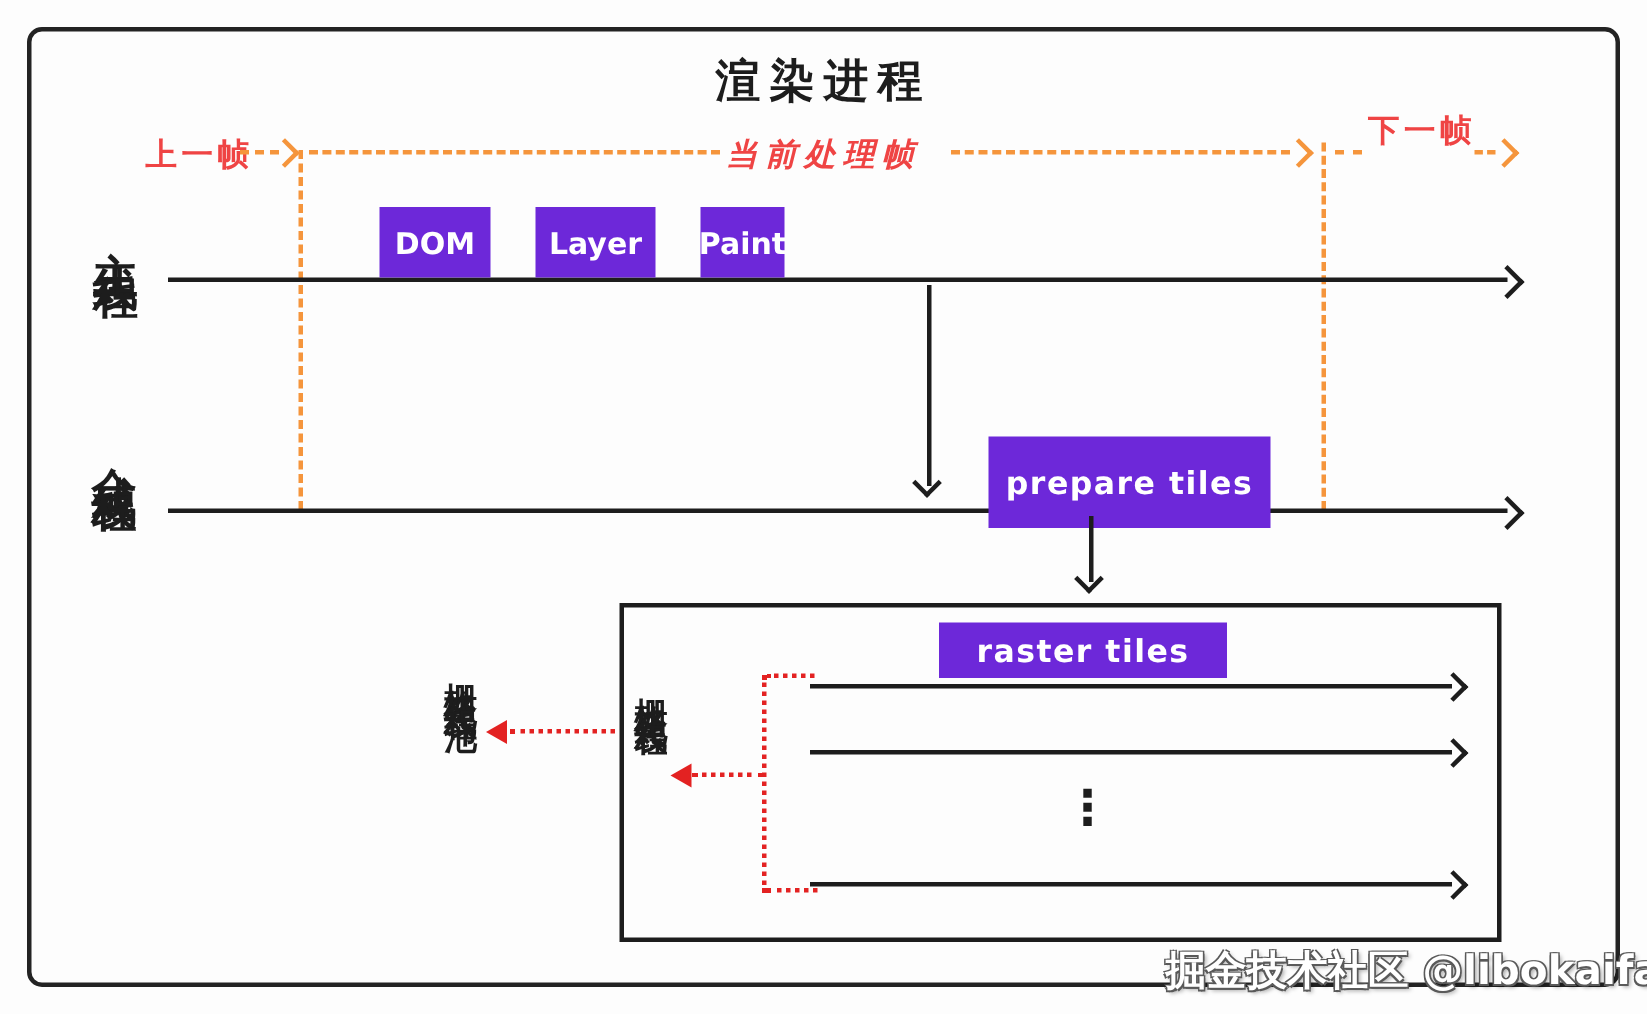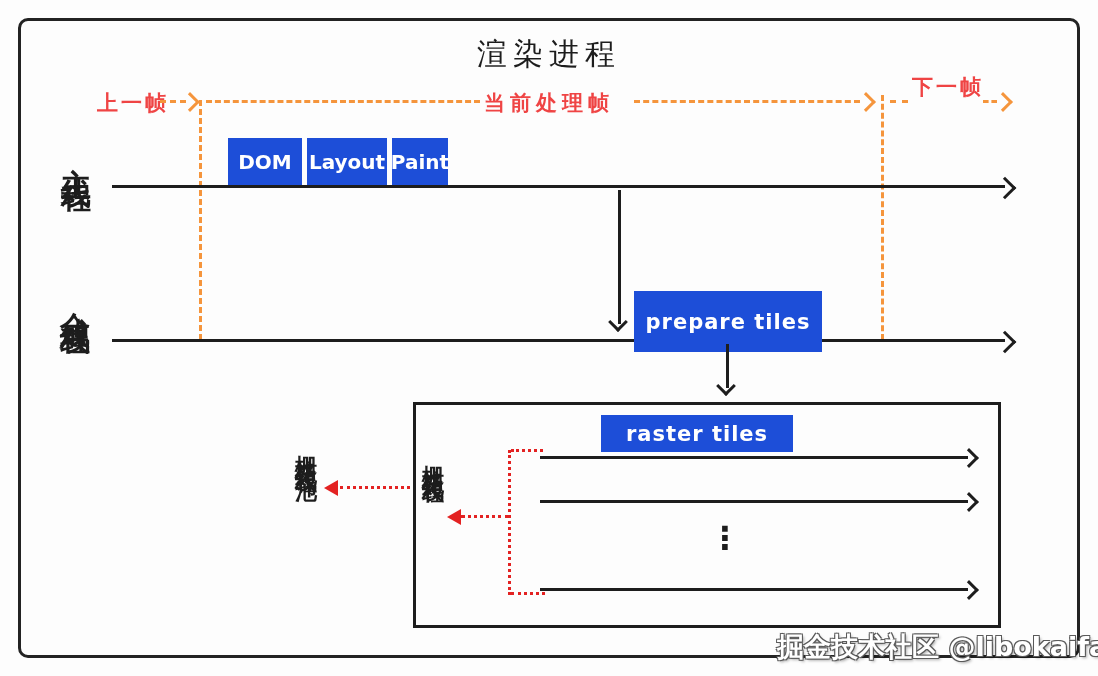--- a/index.html
+++ b/index.html
@@ -15,64 +15,64 @@
   .solid-v{width:3px;background:#1d1d1d;}
   .dot-h{border-top:3px dotted #e32222;height:0;}
   .dot-v{border-left:3px dotted #e32222;width:0;}
   .chev{width:11px;height:11px;border-style:solid;border-width:3px 3px 0 0;background:transparent;}
   .chev.r{transform:rotate(45deg);}
   .chev.d{transform:rotate(135deg);}
   .chev.orange{border-color:#f5953c;}
   .chev.black{border-color:#1d1d1d;}
   .tri-l{width:0;height:0;border:8px solid transparent;border-left:none;border-right:14px solid #e32222;}
   .vtext{writing-mode:vertical-rl;text-orientation:upright;white-space:nowrap;}
-  .bluebox{background:#1d4ed8;color:#fff;display:flex;align-items:center;justify-content:center;}
+  .bluebox{background:#6d28d9;color:#fff;display:flex;align-items:center;justify-content:center;margin-left:25px;}
   .frame-label{font-size:21px;font-weight:600;color:#ef4444;letter-spacing:3px;white-space:nowrap;}
   .thread-label{font-size:30px;font-weight:600;letter-spacing:10px;}
   .raster-label{font-size:22px;font-weight:600;letter-spacing:5px;}
   .watermark{
     font-size:27px;font-weight:700;color:#fff;white-space:nowrap;
     text-shadow:-1px -1px 0 #5a5a5a,1px -1px 0 #5a5a5a,-1px 1px 0 #5a5a5a,1px 1px 0 #5a5a5a,2px 2px 3px rgba(0,0,0,.35);
   }
 </style>
 </head>
 <body>
 
 <div id="stage">
 
   <div class="abs" style="left:18px;top:18px;width:1056px;height:634px;border:3px solid #232323;border-radius:10px;"></div>
 
-  <div class="abs" style="left:0;top:34px;width:100%;text-align:center;font-size:30px;font-weight:400;letter-spacing:6px;">渲染进程</div>
+  <div class="abs" style="left:0;top:34px;width:100%;text-align:center;font-size:30px;font-weight:700;letter-spacing:6px;">渲染进程</div>
 
   <div class="abs frame-label" style="left:97px;top:89px;">上一帧</div>
   <div class="abs dash-h" style="left:160px;top:100px;width:26px;"></div>
   <div class="abs chev r orange" style="left:183px;top:95px;"></div>
 
   <div class="abs dash-v" style="left:199px;top:100px;height:240px;"></div>
 
   <div class="abs dash-h" style="left:206px;top:100px;width:274px;"></div>
-  <div class="abs frame-label" style="left:484px;top:89px;letter-spacing:5px;">当前处理帧</div>
+  <div class="abs frame-label" style="left:484px;top:89px;letter-spacing:5px;font-style:italic;">当前处理帧</div>
   <div class="abs dash-h" style="left:634px;top:100px;width:226px;"></div>
   <div class="abs chev r orange" style="left:859px;top:95px;"></div>
 
   <div class="abs dash-v" style="left:881px;top:95px;height:245px;"></div>
 
   <div class="abs dash-h" style="left:890px;top:100px;width:18px;"></div>
   <div class="abs frame-label" style="left:912px;top:73px;">下一帧</div>
   <div class="abs dash-h" style="left:983px;top:100px;width:14px;"></div>
   <div class="abs chev r orange" style="left:996px;top:95px;"></div>
 
   <div class="abs vtext thread-label" style="left:55px;top:143px;">主线程</div>
 
   <div class="abs solid-h" style="left:112px;top:185px;width:893px;"></div>
   <div class="abs chev r black" style="left:997px;top:180px;width:13px;height:13px;"></div>
 
   <div class="abs" style="left:228px;top:138px;height:47px;display:flex;gap:5px;">
     <div class="bluebox" style="width:74px;font-size:20px;font-weight:600;">DOM</div>
-    <div class="bluebox" style="width:80px;font-size:20px;font-weight:600;">Layout</div>
+    <div class="bluebox" style="width:80px;font-size:20px;font-weight:600;">Layer</div>
     <div class="bluebox" style="width:56px;font-size:20px;font-weight:600;">Paint</div>
   </div>
 
   <div class="abs solid-v" style="left:618px;top:190px;height:134px;"></div>
   <div class="abs chev d black" style="left:611px;top:315px;"></div>
 
   <div class="abs vtext thread-label" style="left:54px;top:287px;letter-spacing:6px;">合成线程</div>
 
   <div class="abs solid-h" style="left:112px;top:339px;width:893px;"></div>
   <div class="abs chev r black" style="left:997px;top:334px;width:13px;height:13px;"></div>

